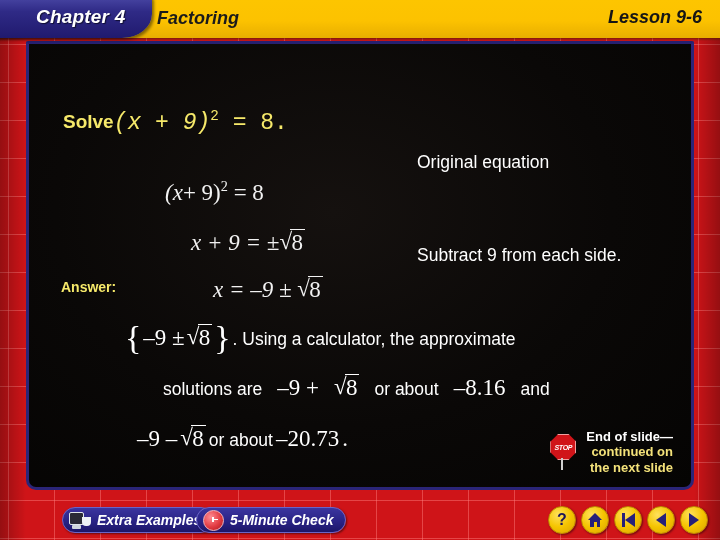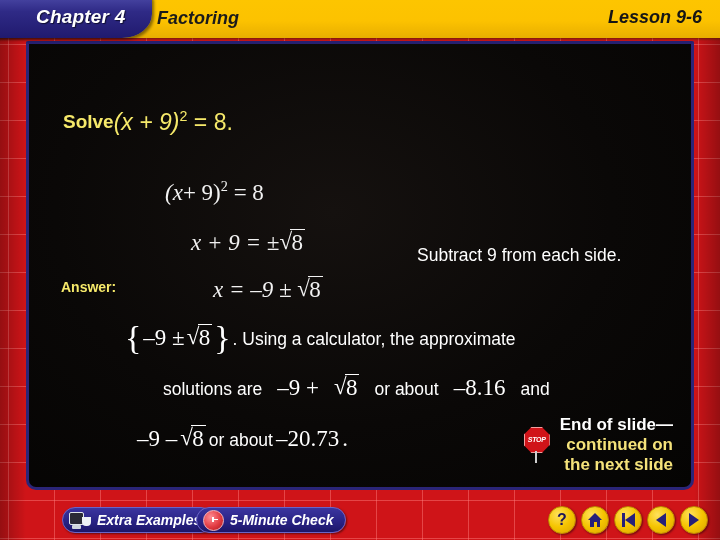--- a/index.html
+++ b/index.html
@@ -144,21 +144,21 @@
     color: #f6e96a;
     white-space: nowrap;
   }
   .solve-word {
     font-size: 19px;
     font-weight: bold;
     font-family: "Liberation Sans", sans-serif;
   }
   .solve-eq {
     font-size: 23px;
-    font-family: Liberation Sans, sans-serif;
+    font-family: Liberation Mono, monospace;
   }
 
   .eqrow {
     position: absolute;
     color: #f2f2f2;
     font-family: "Liberation Serif", serif;
     font-size: 23px;
     white-space: nowrap;
   }
   .eq1 { left: 136px; top: 134px; }
@@ -287,21 +287,21 @@
     letter-spacing: -0.3px;
   }
   .stop-pole {
     position: absolute;
     left: 13px; top: 24px;
     width: 2px; height: 12px;
     background: #cfcfcf;
   }
   .endslide-text {
     line-height: 1.18;
-    font-size: 17px;
+    font-size: 13px;
     font-weight: bold;
     font-family: "Liberation Sans", sans-serif;
   }
   .es-line1 { color: #ffffff; }
   .es-line2, .es-line3 { color: #f4e27a; text-align: right; }
 
   
   .pillbtn {
     position: absolute;
     height: 26px;
@@ -453,20 +453,21 @@
     </div>
 
     <div class="eqrow eq2">
       <span class="ital">x + 9 = ±</span><span class="rad"><span class="radicand">8</span></span>
     </div>
 
     <div class="eqrow eq3">
       <span class="ital">x = –9 ±</span> <span class="rad"><span class="radicand">8</span></span>
     </div>
 
+    <div class="annot an1">Original equation</div>
     <div class="annot an3">Subtract 9 from each side.</div>
 
     <div class="answer-row">
       <span class="answer-label">Answer:</span>
     </div>
 
     <div class="line2">
       <span class="brace">{</span>
       <span class="mbig">–9 ±</span>
       <span class="mbig rad"><span class="radicand">8</span></span>

